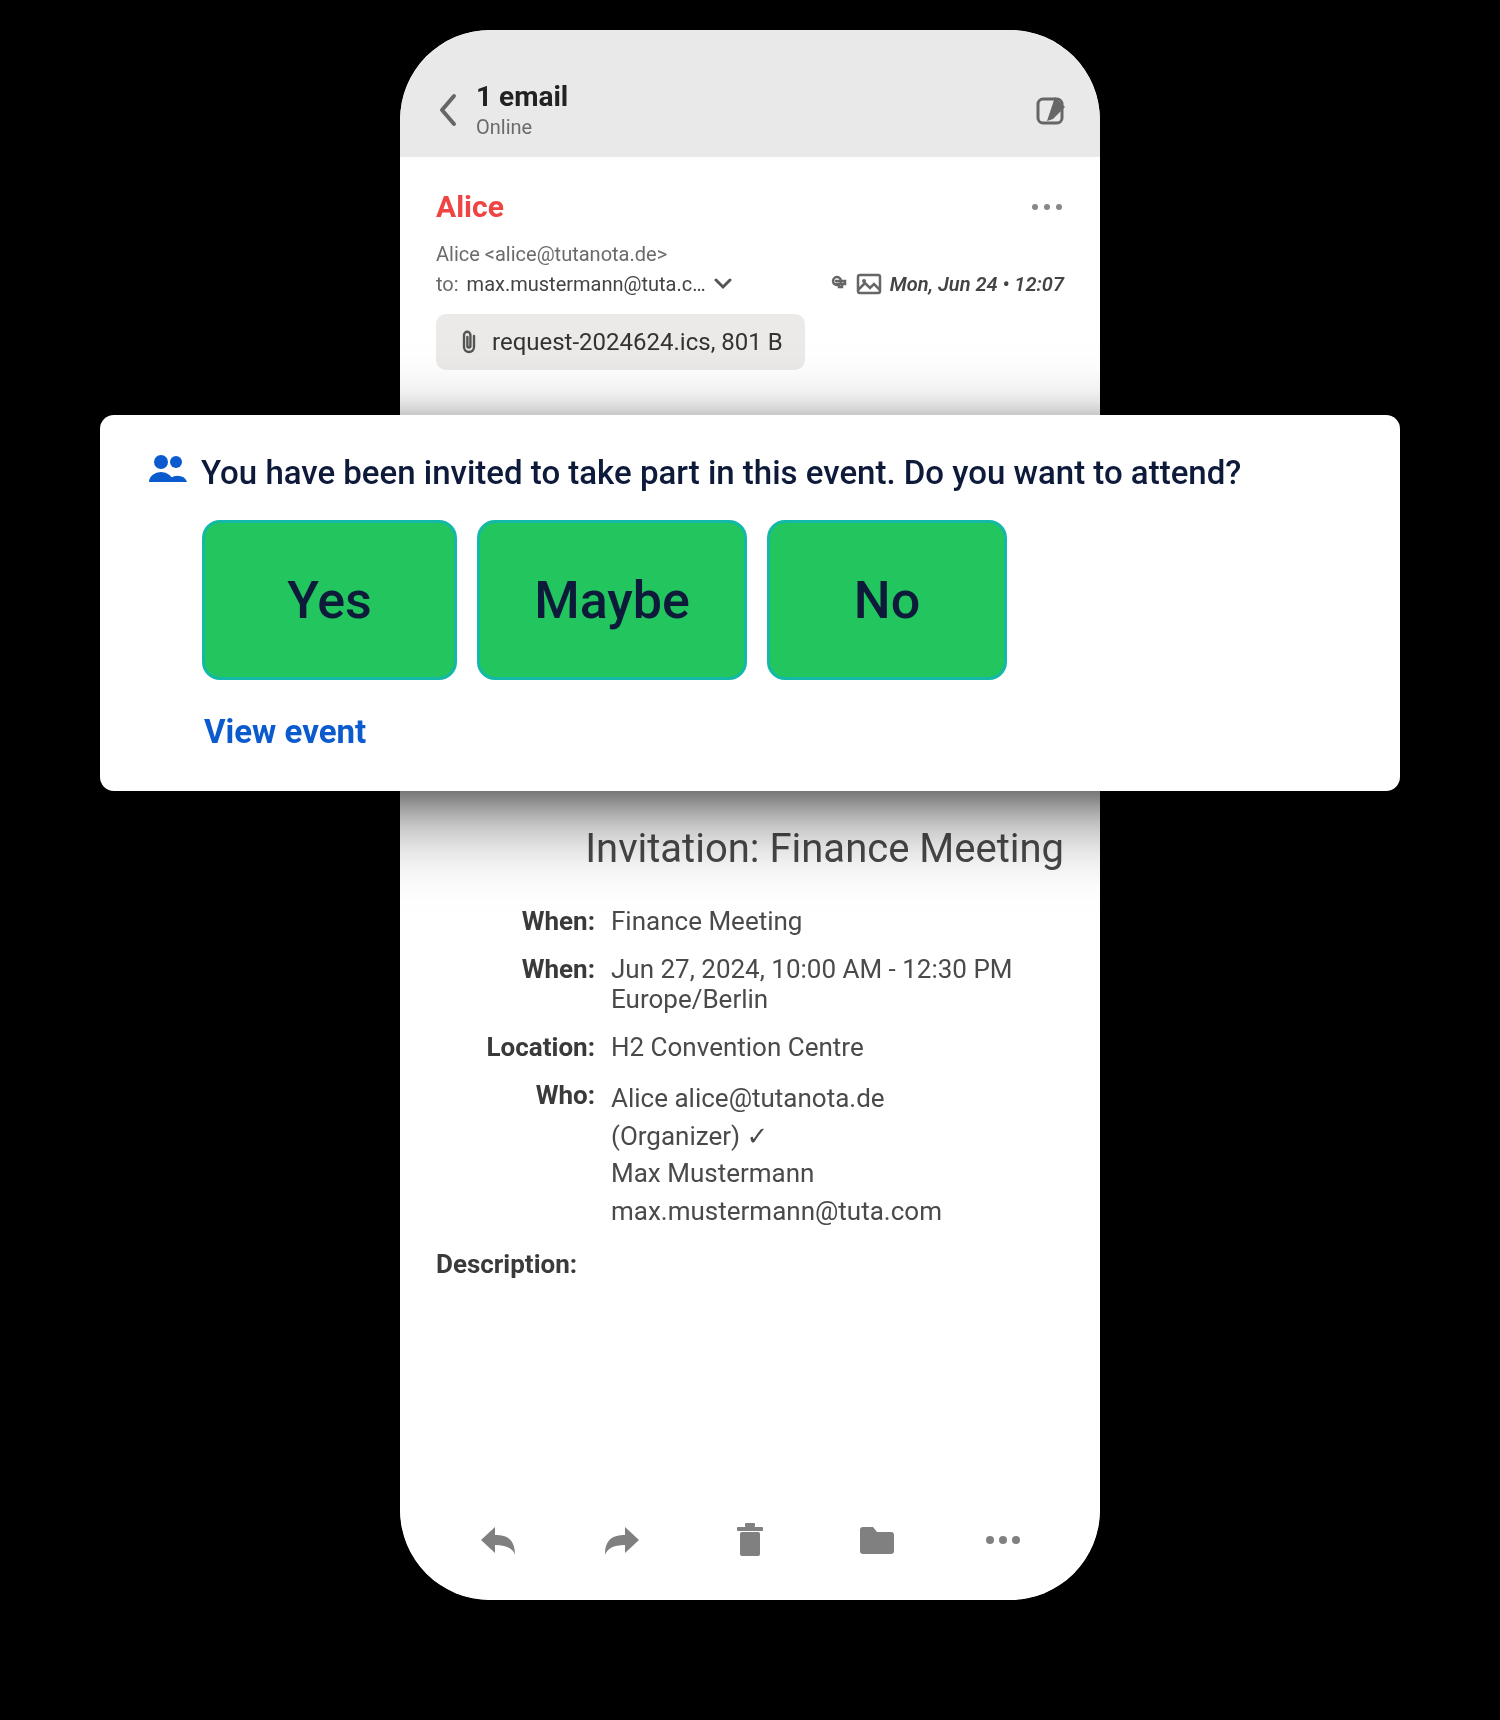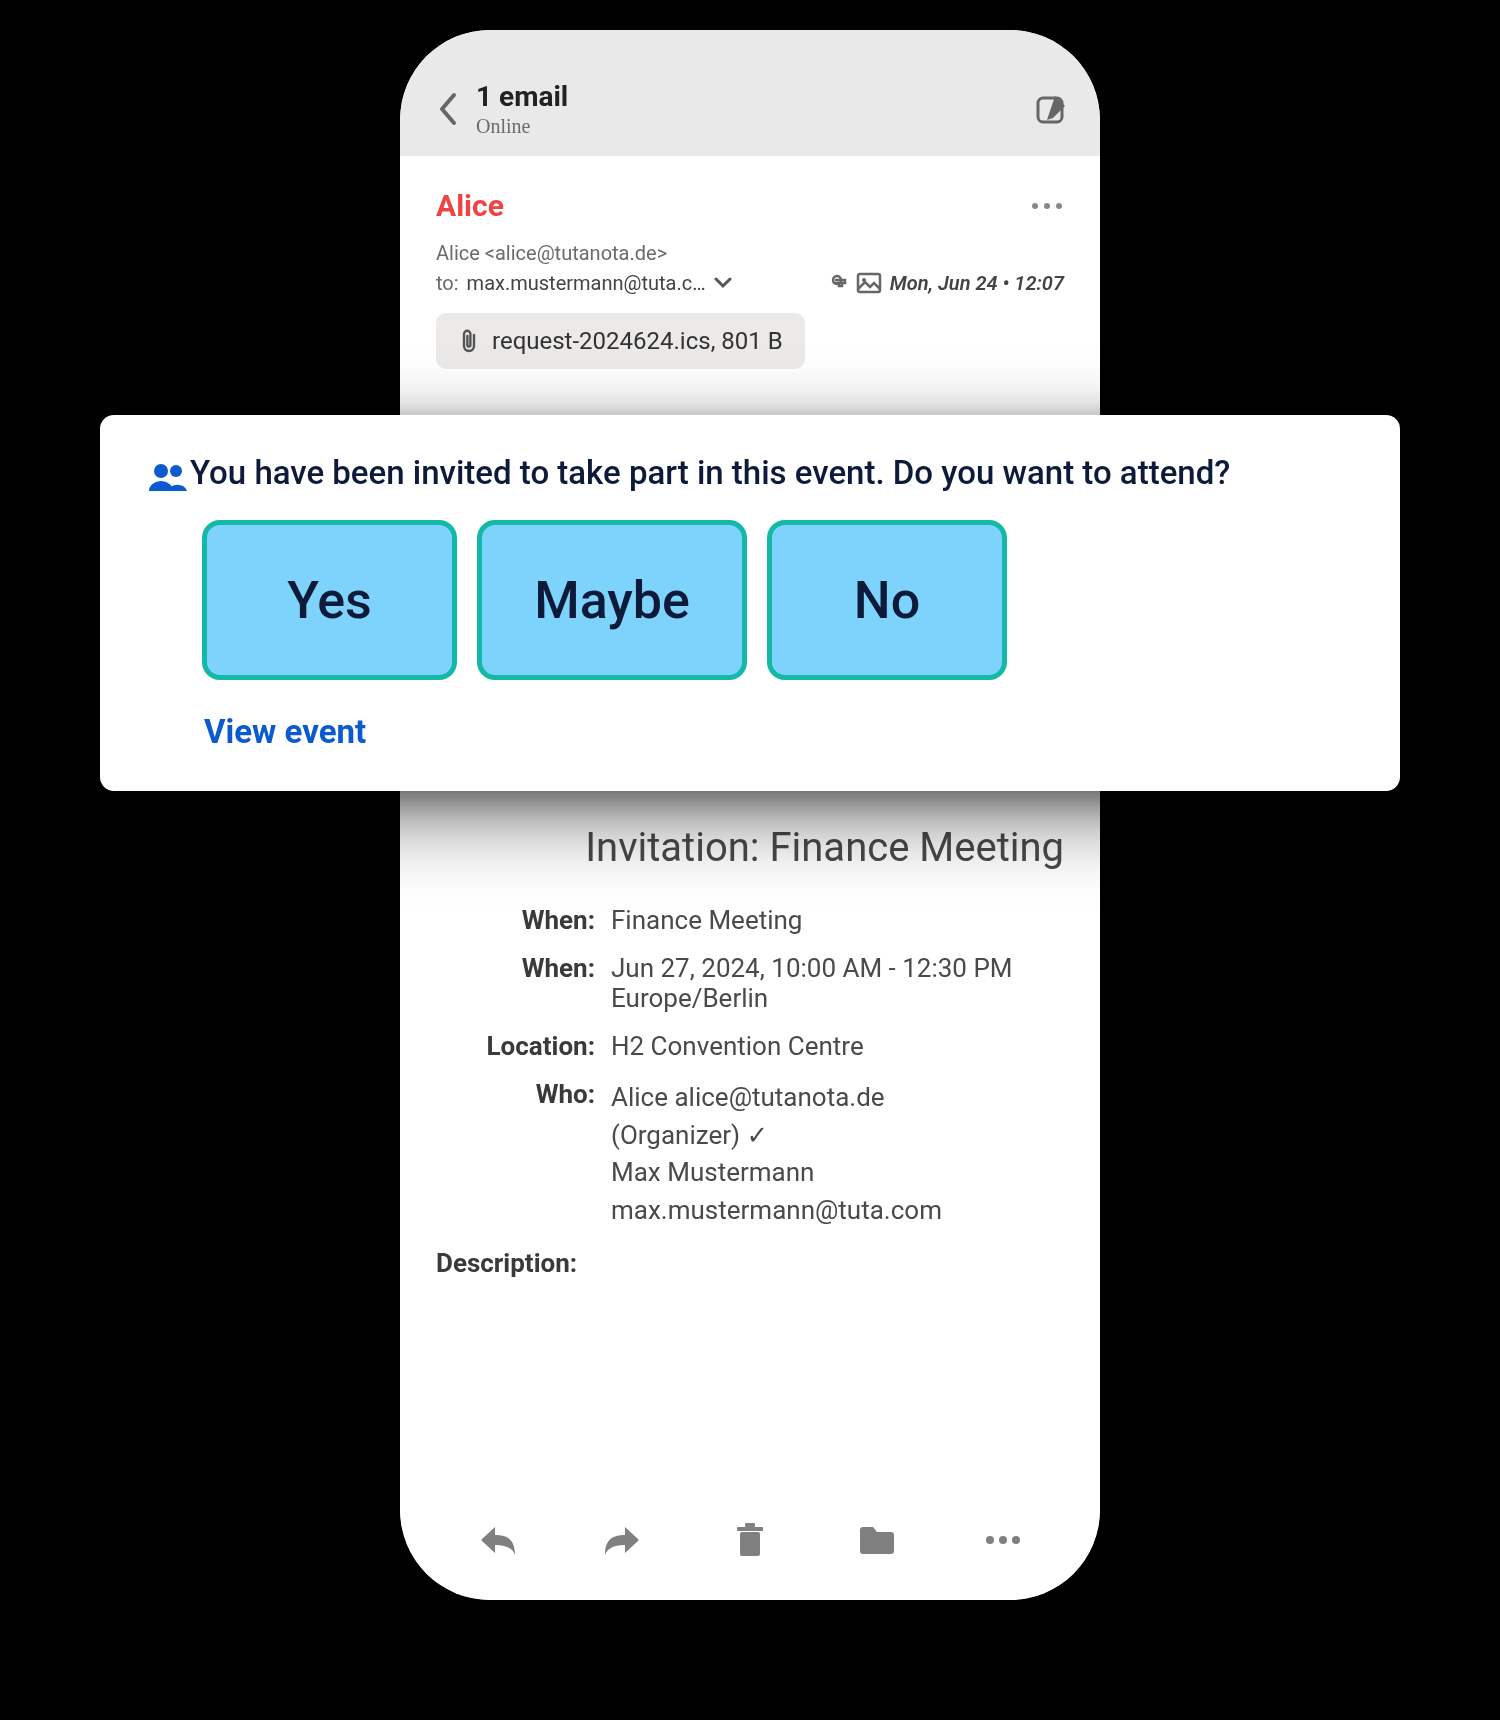--- a/index.html
+++ b/index.html
@@ -52,21 +52,20 @@
   }
   .header-title {
     font-size: 28px;
     font-weight: 700;
     color: #222;
   }
   .header-sub {
     font-size: 20px;
     color: #6b6b6b;
     margin-top: 2px;
-    font-family: Liberation Serif, serif;
   }
   .compose-btn {
     width: 40px; height: 40px;
     display: flex; align-items: center; justify-content: center;
     color: #555;
   }
   
   .email-card {
     background: #fff;
     margin: 10px 12px 0 12px;
@@ -188,46 +187,46 @@
     left: 100px;
     top: 415px;
     width: 1300px;
     background: #fff;
     border-radius: 14px;
     box-shadow: 0 25px 80px rgba(0,0,0,0.55), 0 8px 30px rgba(0,0,0,0.3);
     padding: 38px 48px 40px 48px;
   }
   .rsvp-header {
     display: flex;
-    align-items: flex-end;
-    gap: 2px;
+    align-items: flex-start;
+    gap: 13px;
   }
   .people-icon { color: #0b5bcf; flex-shrink: 0; }
   .rsvp-text {
     font-size: 33px;
     color: #0d1a3a;
     font-weight: 500;
   }
   .rsvp-buttons {
     display: flex;
     gap: 20px;
     margin-top: 28px;
     margin-left: 54px;
   }
   .rsvp-btn {
-    border: 5px solid #14b8a6;
+    border: 3px solid #14b8a6;
     border-radius: 18px;
     height: 160px;
     display: flex;
     align-items: center;
     justify-content: center;
     font-size: 52px;
     color: #0d1a3a;
     font-weight: 500;
-    background: #7dd3fc;
+    background: #22c55e;
     cursor: pointer;
   }
   .rsvp-yes  { width: 255px; }
   .rsvp-maybe{ width: 270px; }
   .rsvp-no   { width: 240px; }
   .view-event {
     margin-top: 32px;
     margin-left: 56px;
     font-size: 33px;
     color: #0b5bcf;

